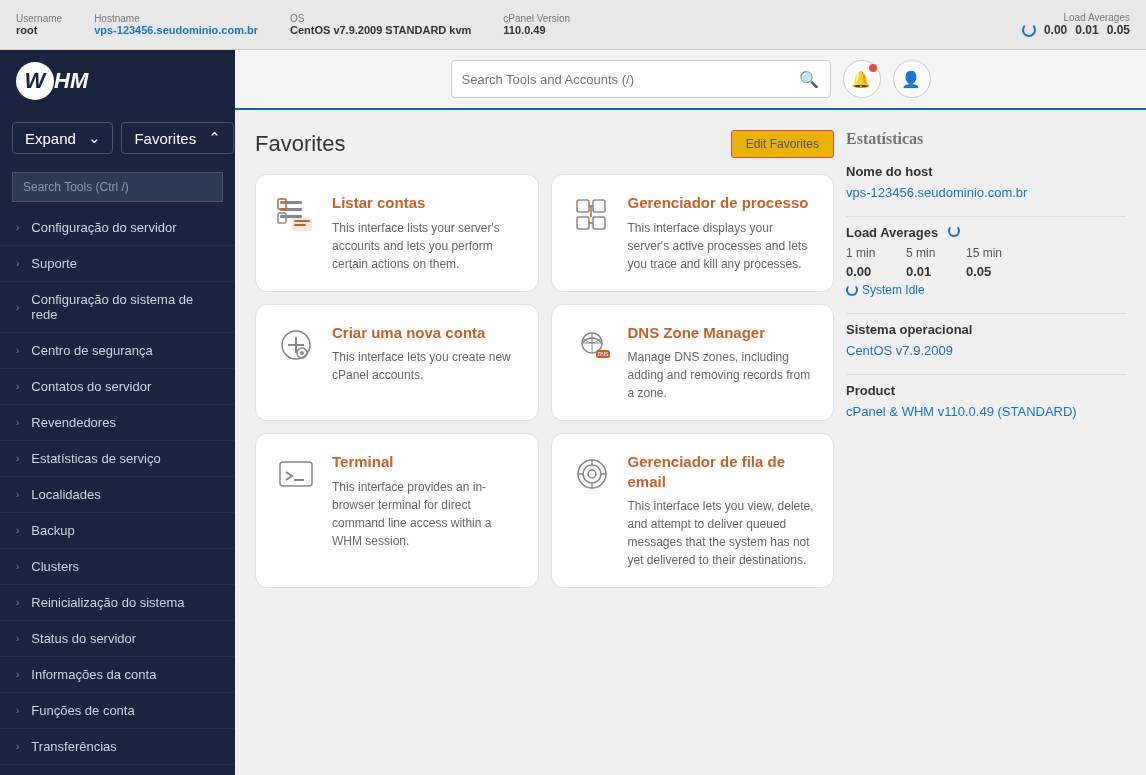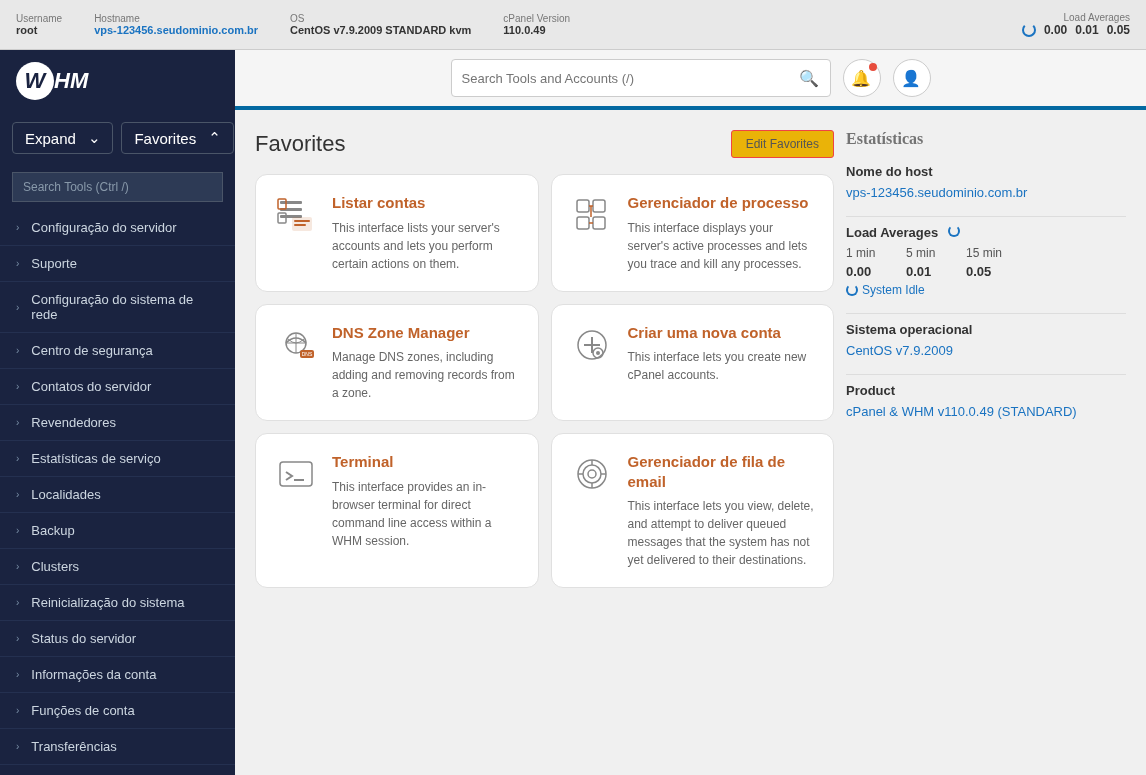--- a/index.html
+++ b/index.html
@@ -116,21 +116,21 @@
     .content-area {
       flex: 1;
       display: flex;
       flex-direction: column;
       overflow: hidden;
     }
 
     
     .search-area {
       background: #f5f5f5;
-      border-bottom: 4px solid #0369a1;
+      border-bottom: 2px solid #0369a1;
       padding: 12px 20px;
       display: flex;
       align-items: center;
       justify-content: center;
       gap: 12px;
       flex-shrink: 0;
       height: 60px;
     }
     .search-box {
       display: flex;
@@ -480,54 +480,54 @@
                 <line x1="19" y1="11" x2="19" y2="22" stroke="#c0622a" stroke-width="1.5"></line>
                 <line x1="17" y1="28" x2="21" y2="28" stroke="#c0622a" stroke-width="1.5"></line>
               </svg>
             </div>
             <div class="fav-content">
               <div class="fav-title">Gerenciador de processo</div>
               <div class="fav-desc">This interface displays your server's active processes and lets you trace and kill any processes.</div>
             </div>
           </div>
 
+          <div class="fav-card with-cursor">
+            <div class="fav-icon">
+              <svg viewBox="0 0 40 40" fill="none" xmlns="http://www.w3.org/2000/svg">
+                <circle cx="20" cy="20" r="14" fill="none" stroke="#888" stroke-width="1.5"></circle>
+                <line x1="20" y1="12" x2="20" y2="28" stroke="#888" stroke-width="2"></line>
+                <line x1="12" y1="20" x2="28" y2="20" stroke="#888" stroke-width="2"></line>
+                <circle cx="26" cy="28" r="5" fill="none" stroke="#888" stroke-width="1.5"></circle>
+                <circle cx="26" cy="28" r="2" fill="#888"></circle>
+              </svg>
+            </div>
+            <div class="fav-content">
+              <div class="fav-title">Criar uma nova conta</div>
+              <div class="fav-desc">This interface lets you create new cPanel accounts.</div>
+            </div>
+          </div>
+
           <div class="fav-card">
             <div class="fav-icon">
               <svg viewBox="0 0 40 40" fill="none" xmlns="http://www.w3.org/2000/svg">
                 <circle cx="20" cy="18" r="10" fill="none" stroke="#888" stroke-width="1.5"></circle>
                 <path d="M10 18 Q20 8 30 18" stroke="#888" stroke-width="1.5" fill="none"></path>
                 <path d="M12 14 Q20 22 28 14" stroke="#888" stroke-width="1" fill="none"></path>
                 <line x1="20" y1="8" x2="20" y2="28" stroke="#888" stroke-width="1"></line>
                 <line x1="10" y1="18" x2="30" y2="18" stroke="#888" stroke-width="1"></line>
                 <rect x="24" y="25" width="14" height="8" rx="2" fill="#c0622a"></rect>
                 <text x="31" y="31" fill="white" font-size="5" text-anchor="middle" font-family="Arial">DNS</text>
               </svg>
             </div>
             <div class="fav-content">
               <div class="fav-title">DNS Zone Manager</div>
               <div class="fav-desc">Manage DNS zones, including adding and removing records from a zone.</div>
             </div>
           </div>
 
-          <div class="fav-card with-cursor">
-            <div class="fav-icon">
-              <svg viewBox="0 0 40 40" fill="none" xmlns="http://www.w3.org/2000/svg">
-                <circle cx="20" cy="20" r="14" fill="none" stroke="#888" stroke-width="1.5"></circle>
-                <line x1="20" y1="12" x2="20" y2="28" stroke="#888" stroke-width="2"></line>
-                <line x1="12" y1="20" x2="28" y2="20" stroke="#888" stroke-width="2"></line>
-                <circle cx="26" cy="28" r="5" fill="none" stroke="#888" stroke-width="1.5"></circle>
-                <circle cx="26" cy="28" r="2" fill="#888"></circle>
-              </svg>
-            </div>
-            <div class="fav-content">
-              <div class="fav-title">Criar uma nova conta</div>
-              <div class="fav-desc">This interface lets you create new cPanel accounts.</div>
-            </div>
-          </div>
-
           <div class="fav-card">
             <div class="fav-icon">
               <svg viewBox="0 0 40 40" fill="none" xmlns="http://www.w3.org/2000/svg">
                 <rect x="4" y="8" width="32" height="24" rx="3" fill="none" stroke="#888" stroke-width="1.5"></rect>
                 <polyline points="10,18 16,22 10,26" fill="none" stroke="#888" stroke-width="2"></polyline>
                 <line x1="18" y1="26" x2="28" y2="26" stroke="#888" stroke-width="2"></line>
               </svg>
             </div>
             <div class="fav-content">
               <div class="fav-title">Terminal</div>

